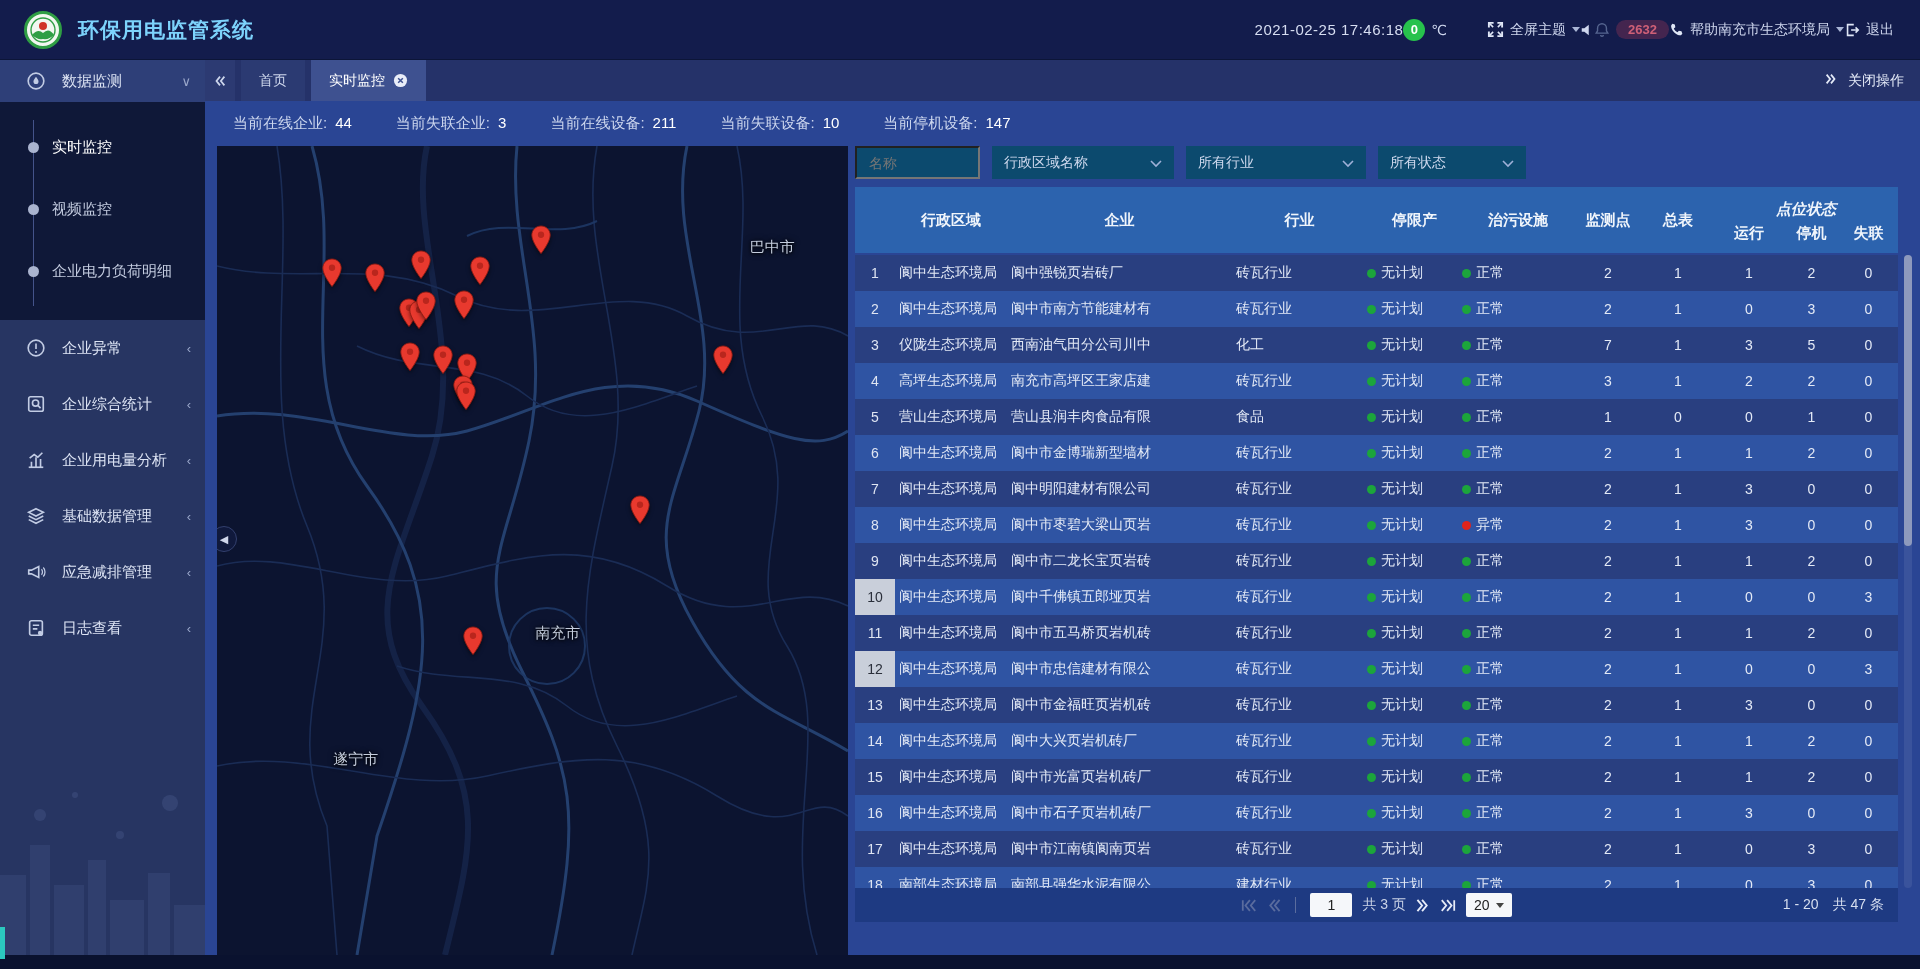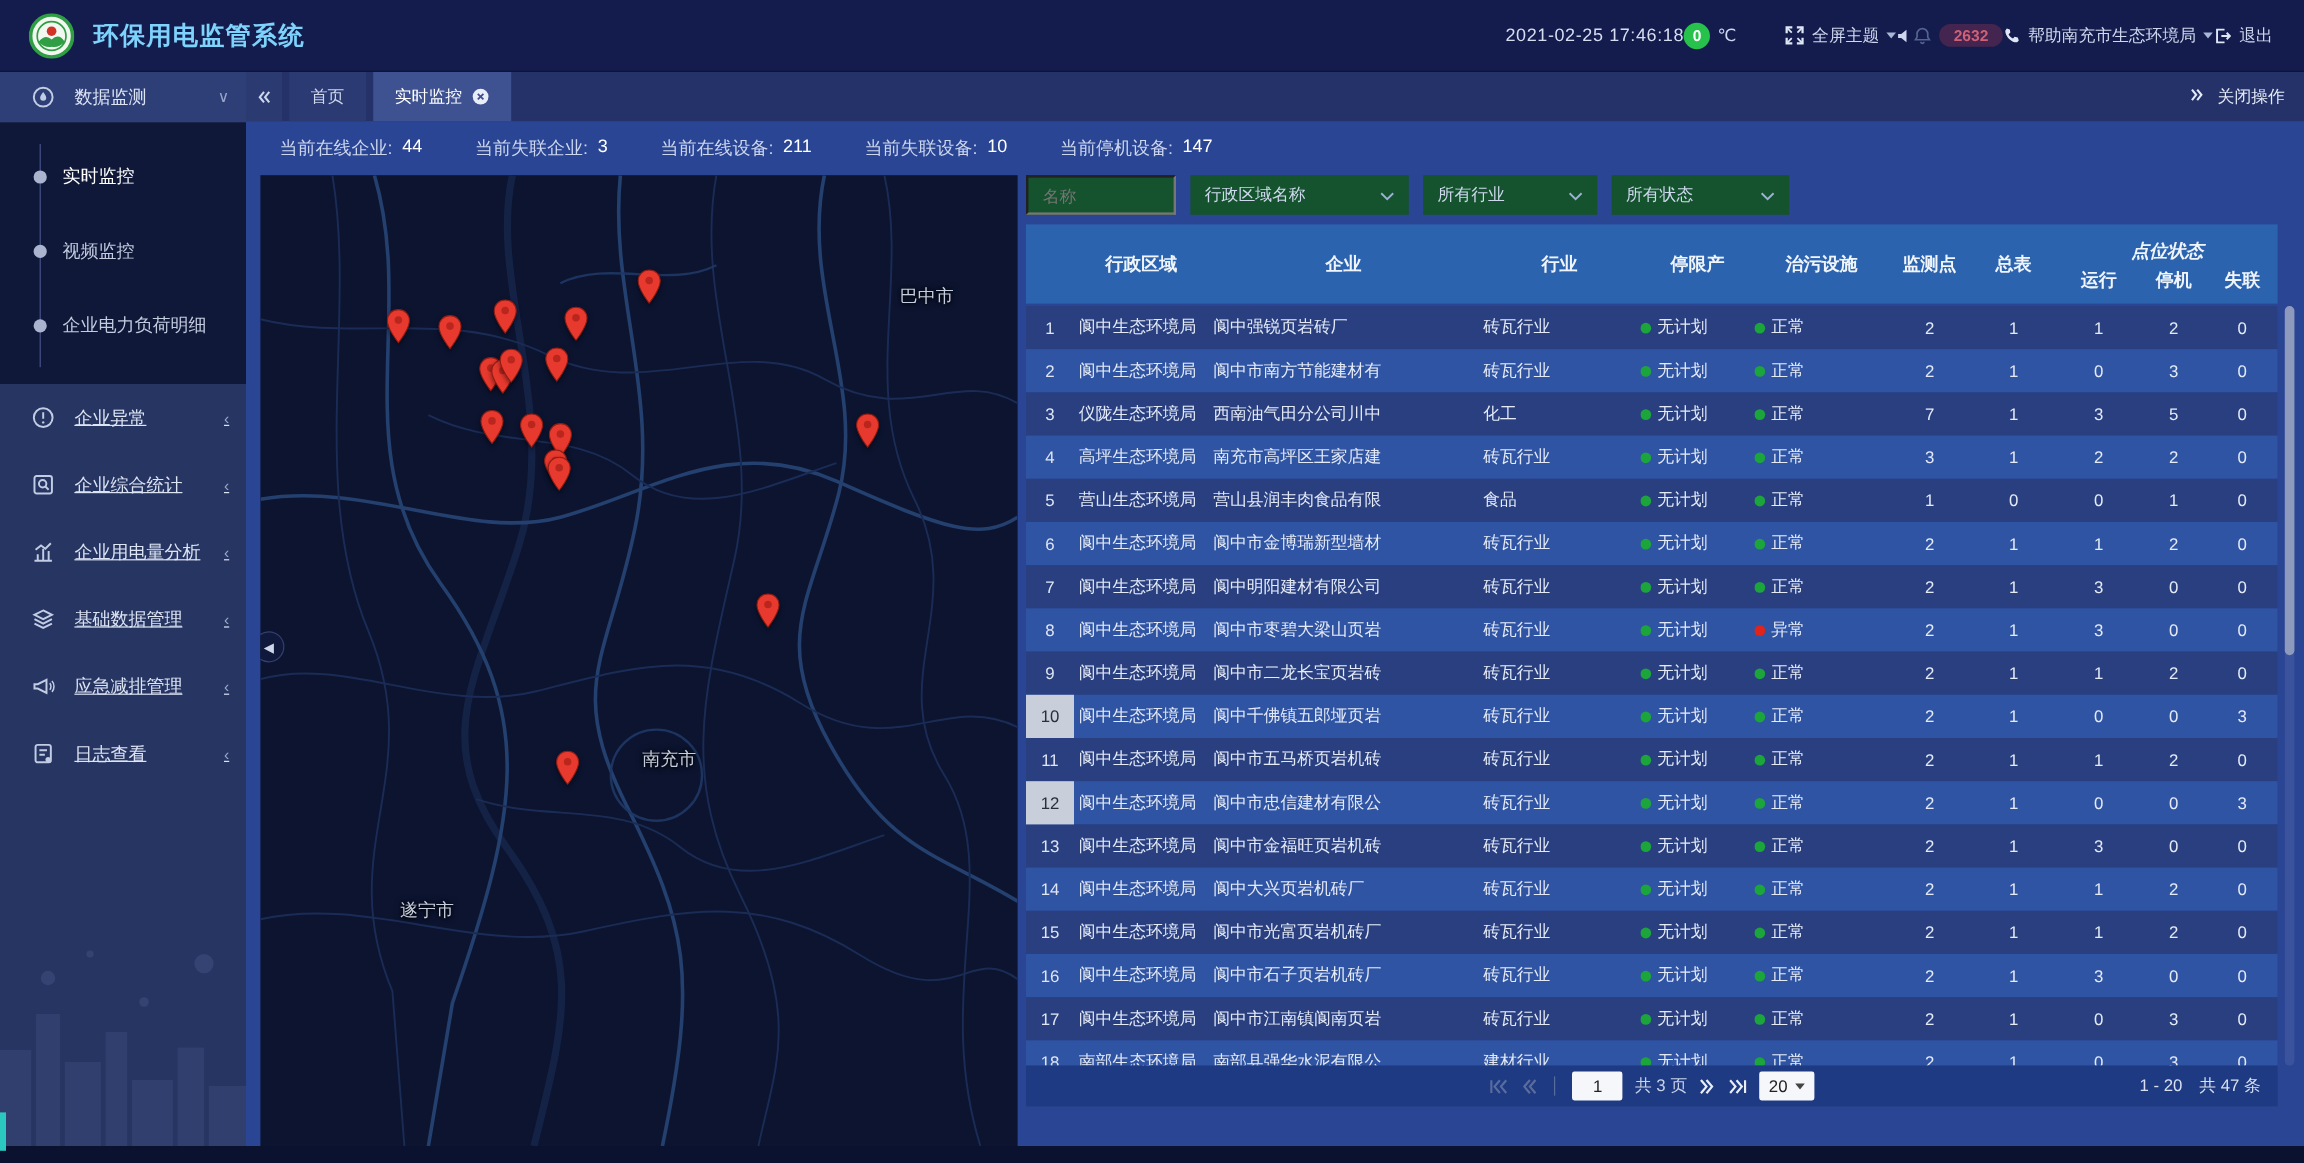--- a/index.html
+++ b/index.html
@@ -29,21 +29,21 @@
   .menu-group.expanded { background:#2e3f78; }
   .menu-group .g-icon { width:20px; height:20px; margin-right:16px; color:#c2cce4; flex:0 0 auto; }
   .menu-group .g-icon svg { width:20px; height:20px; }
   .menu-group .g-label { flex:1; white-space:nowrap; }
   .menu-group .g-chev { color:#9aa7ca; font-size:13px; }
   .submenu { background:#0f1838; padding:14px 0 18px 0; position:relative; }
   .submenu .rail { position:absolute; left:33px; top:18px; bottom:14px; width:1px; background:#44538a; }
   .sub-item { position:relative; height:62px; display:flex; align-items:center; padding-left:52px; color:#c3cbdf; font-size:15px; cursor:pointer; }
   .sub-item .dot { position:absolute; left:28px; width:11px; height:11px; border-radius:50%; background:#aab4cf; }
   .sub-item.active { color:#ffffff; }
-  .menu-list .menu-group { height:56px;text-decoration:underline; }
+  .menu-list .menu-group { height:56px; }
   .sidebar-decor { position:absolute; left:0; right:0; bottom:0; height:200px; opacity:.6; pointer-events:none; }
 
   
   .main { position:absolute; left:205px; top:60px; right:0; bottom:14px; background:#2a4594; }
   .tabstrip { height:41px; background:#253269; display:flex; align-items:stretch; color:#cdd6ec; font-size:14px; }
   .tab-arrow { width:30px; display:flex; align-items:center; justify-content:center; background:#2c3a72; cursor:pointer; color:#cdd6ec; }
   .tab { display:flex; align-items:center; gap:8px; padding:4px 18px; margin-left:6px; background:#2b3a72; cursor:pointer; }
   .tab.active { background:#3e5190; color:#fff; }
   .tab .close { width:15px; height:15px; }
   .tabstrip-right { margin-left:auto; display:flex; align-items:center; gap:10px; padding-right:16px; color:#e4eaf8; cursor:pointer; }
@@ -60,25 +60,25 @@
   .city { position:absolute; transform:translate(-50%,-50%); color:#c5cede; font-size:15px;
           text-shadow:0 1px 3px #000, 0 0 6px #000; white-space:nowrap; }
   .pin { position:absolute; transform:translate(-50%,-100%); filter:drop-shadow(0 2px 2px rgba(0,0,0,.5)); cursor:pointer; }
   .map-handle { position:absolute; left:-6px; top:47%; width:26px; height:26px; border-radius:50%; background:#10193c;
                 border:1px solid #33406e; color:#cfd6ea; display:flex; align-items:center; justify-content:center;
                 font-size:11px; cursor:pointer; z-index:5; }
 
   
   .panel { position:absolute; left:650px; right:22px; top:0; height:809px; }
   .filter-row { position:absolute; top:0; left:0; right:0; height:33px; display:flex; gap:12px; }
-  .f-input, .f-select { background:#14532d; height:33px; display:flex; align-items:center; padding:0 12px; font-size:14px; color:#cfd9ee; }
+  .f-input, .f-select { background:#0c4a6e; height:33px; display:flex; align-items:center; padding:0 12px; font-size:14px; color:#cfd9ee; }
   .f-input { width:125px; color:#9fb0d8; }
   .f-select { justify-content:space-between; cursor:pointer; }
   .f-select .sel-chev { color:#9fb0d8; margin-left:14px; }
-  .w-region { width:182px; } .w-industry { width:145px; } .w-status { width:148px; }
+  .w-region { width:182px; } .w-industry { width:180px; } .w-status { width:148px; }
 
   .cols { display:grid; grid-template-columns:40px 112px 225px 135px 95px 112px 68px 72px 70px 55px 1fr; }
   .thead { position:absolute; top:41px; left:0; right:0; height:66px; background:#2c63ae; color:#f0f5fb;
            font-size:15px; font-weight:bold; }
   .thead .th { display:flex; align-items:center; justify-content:center; grid-row:1/3; }
   .thead { grid-template-rows:34px 32px; }
   .th-group { grid-row:1; grid-column:9/12; display:flex; align-items:flex-end; justify-content:center;
               font-style:italic; padding-bottom:2px; }
   .th-sub { grid-row:2; display:flex; align-items:flex-start; justify-content:center; padding-top:3px; }
 

